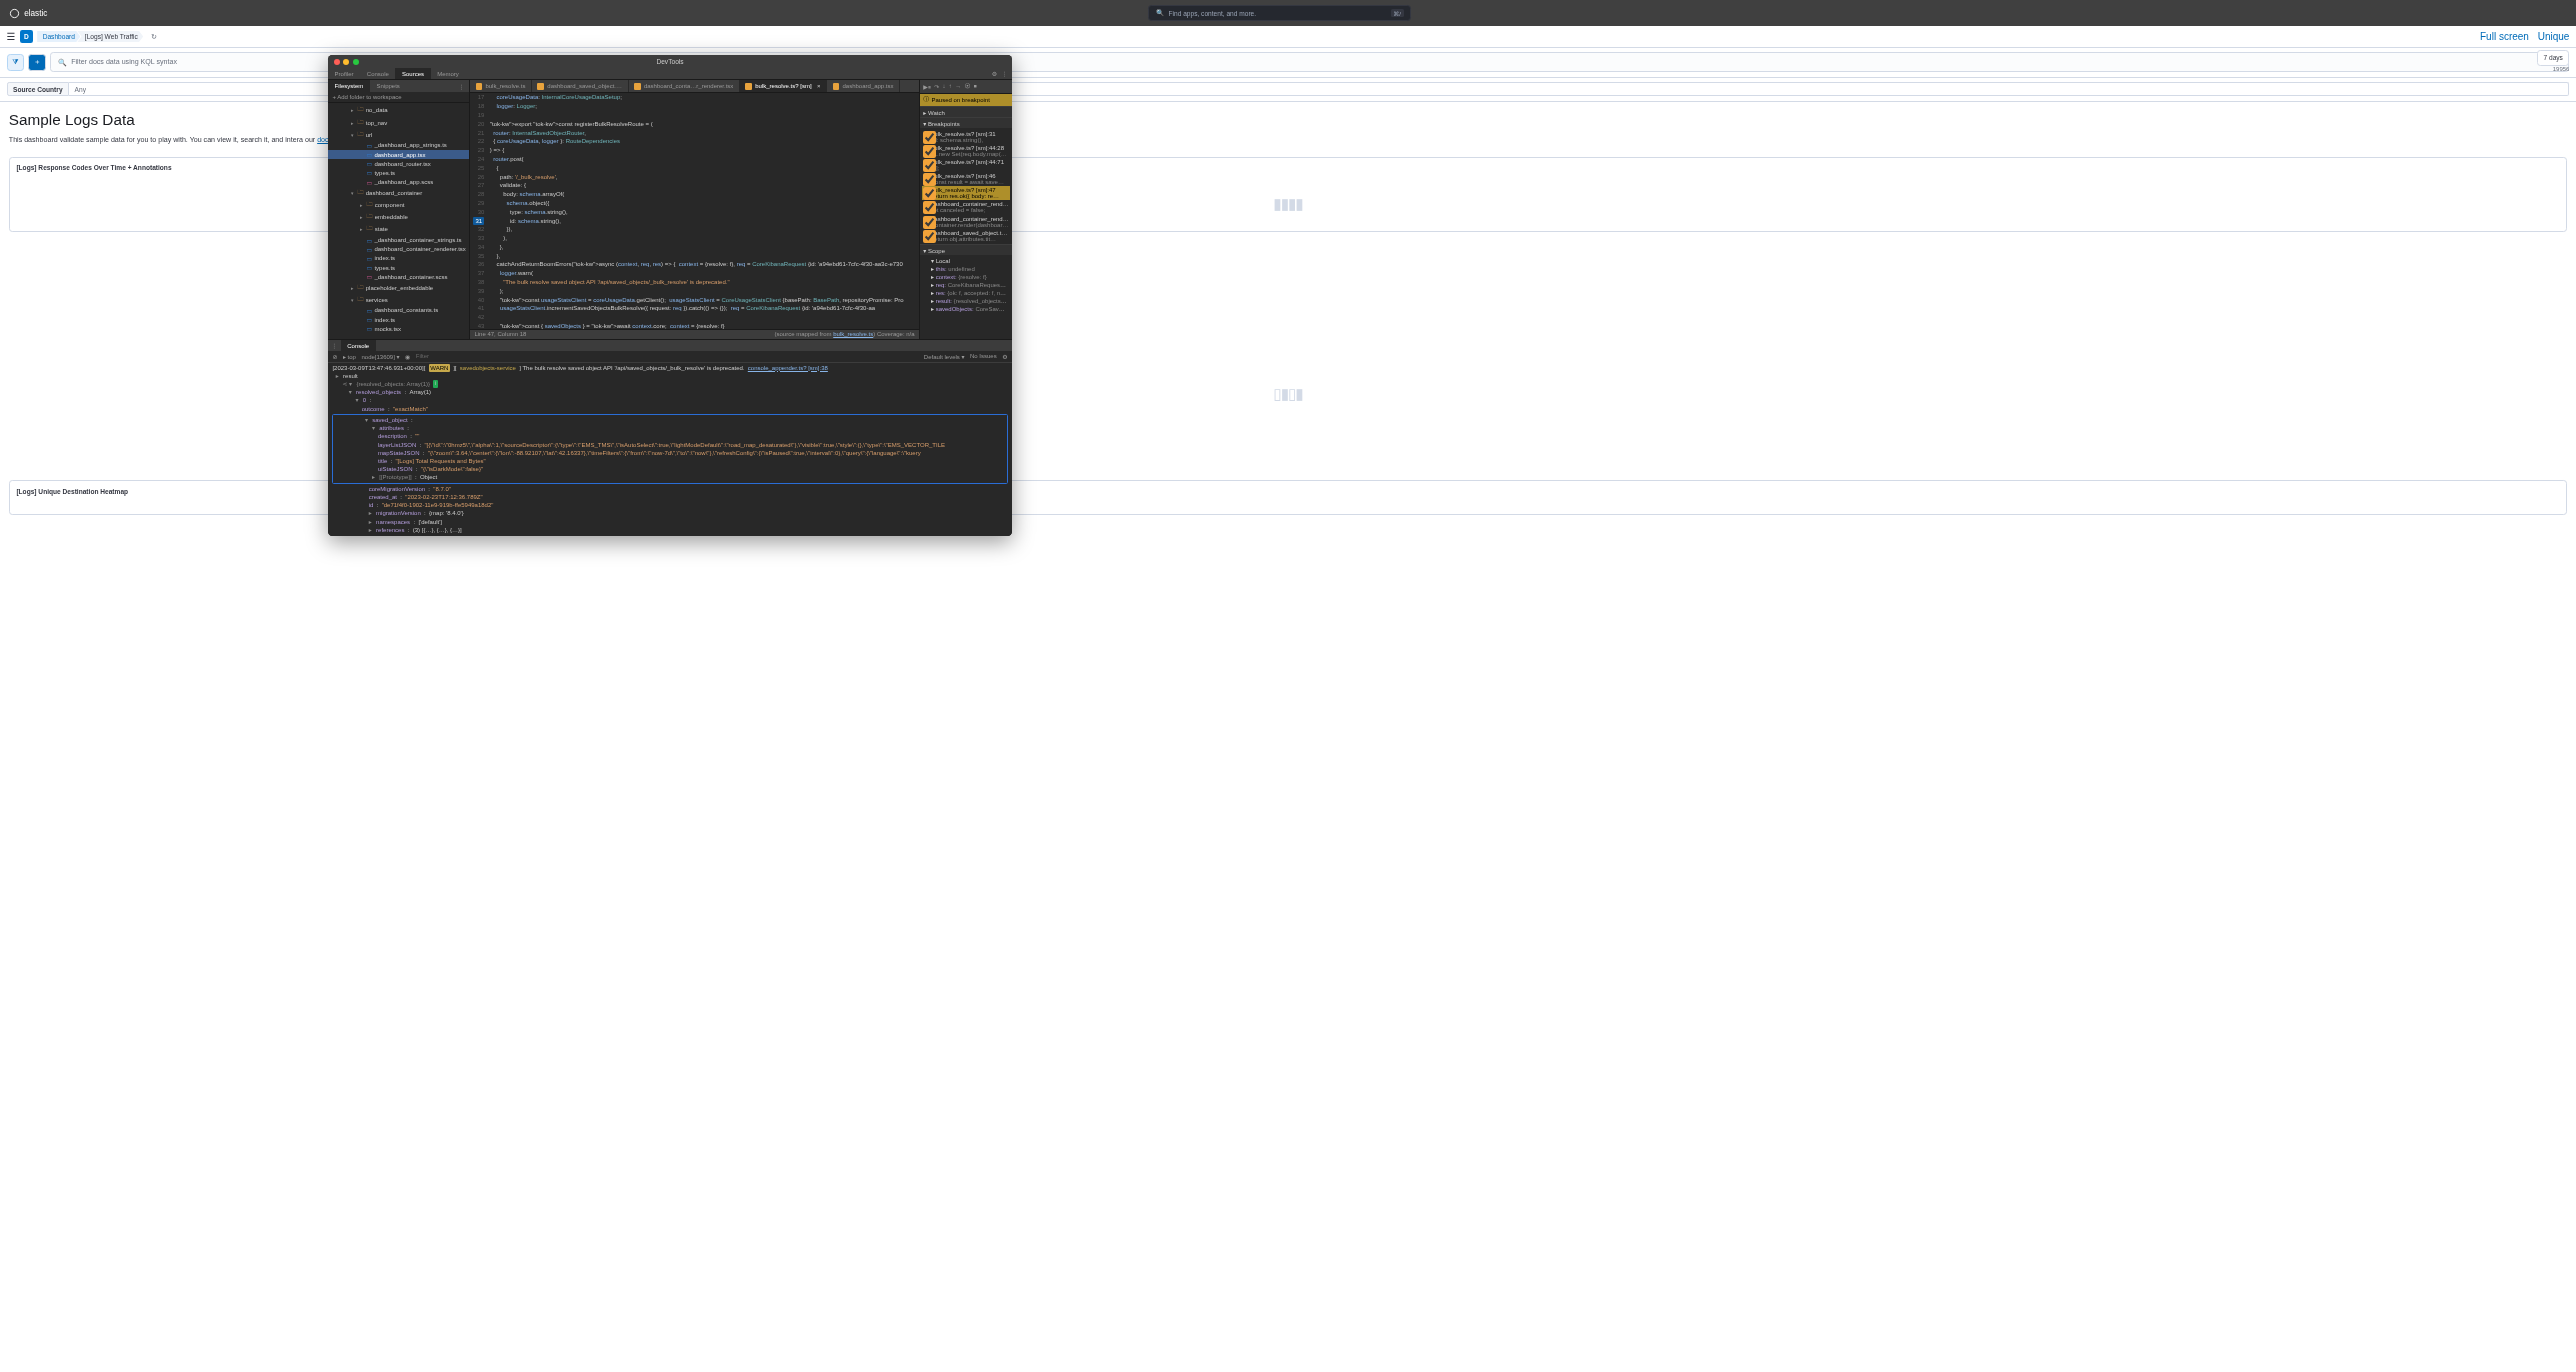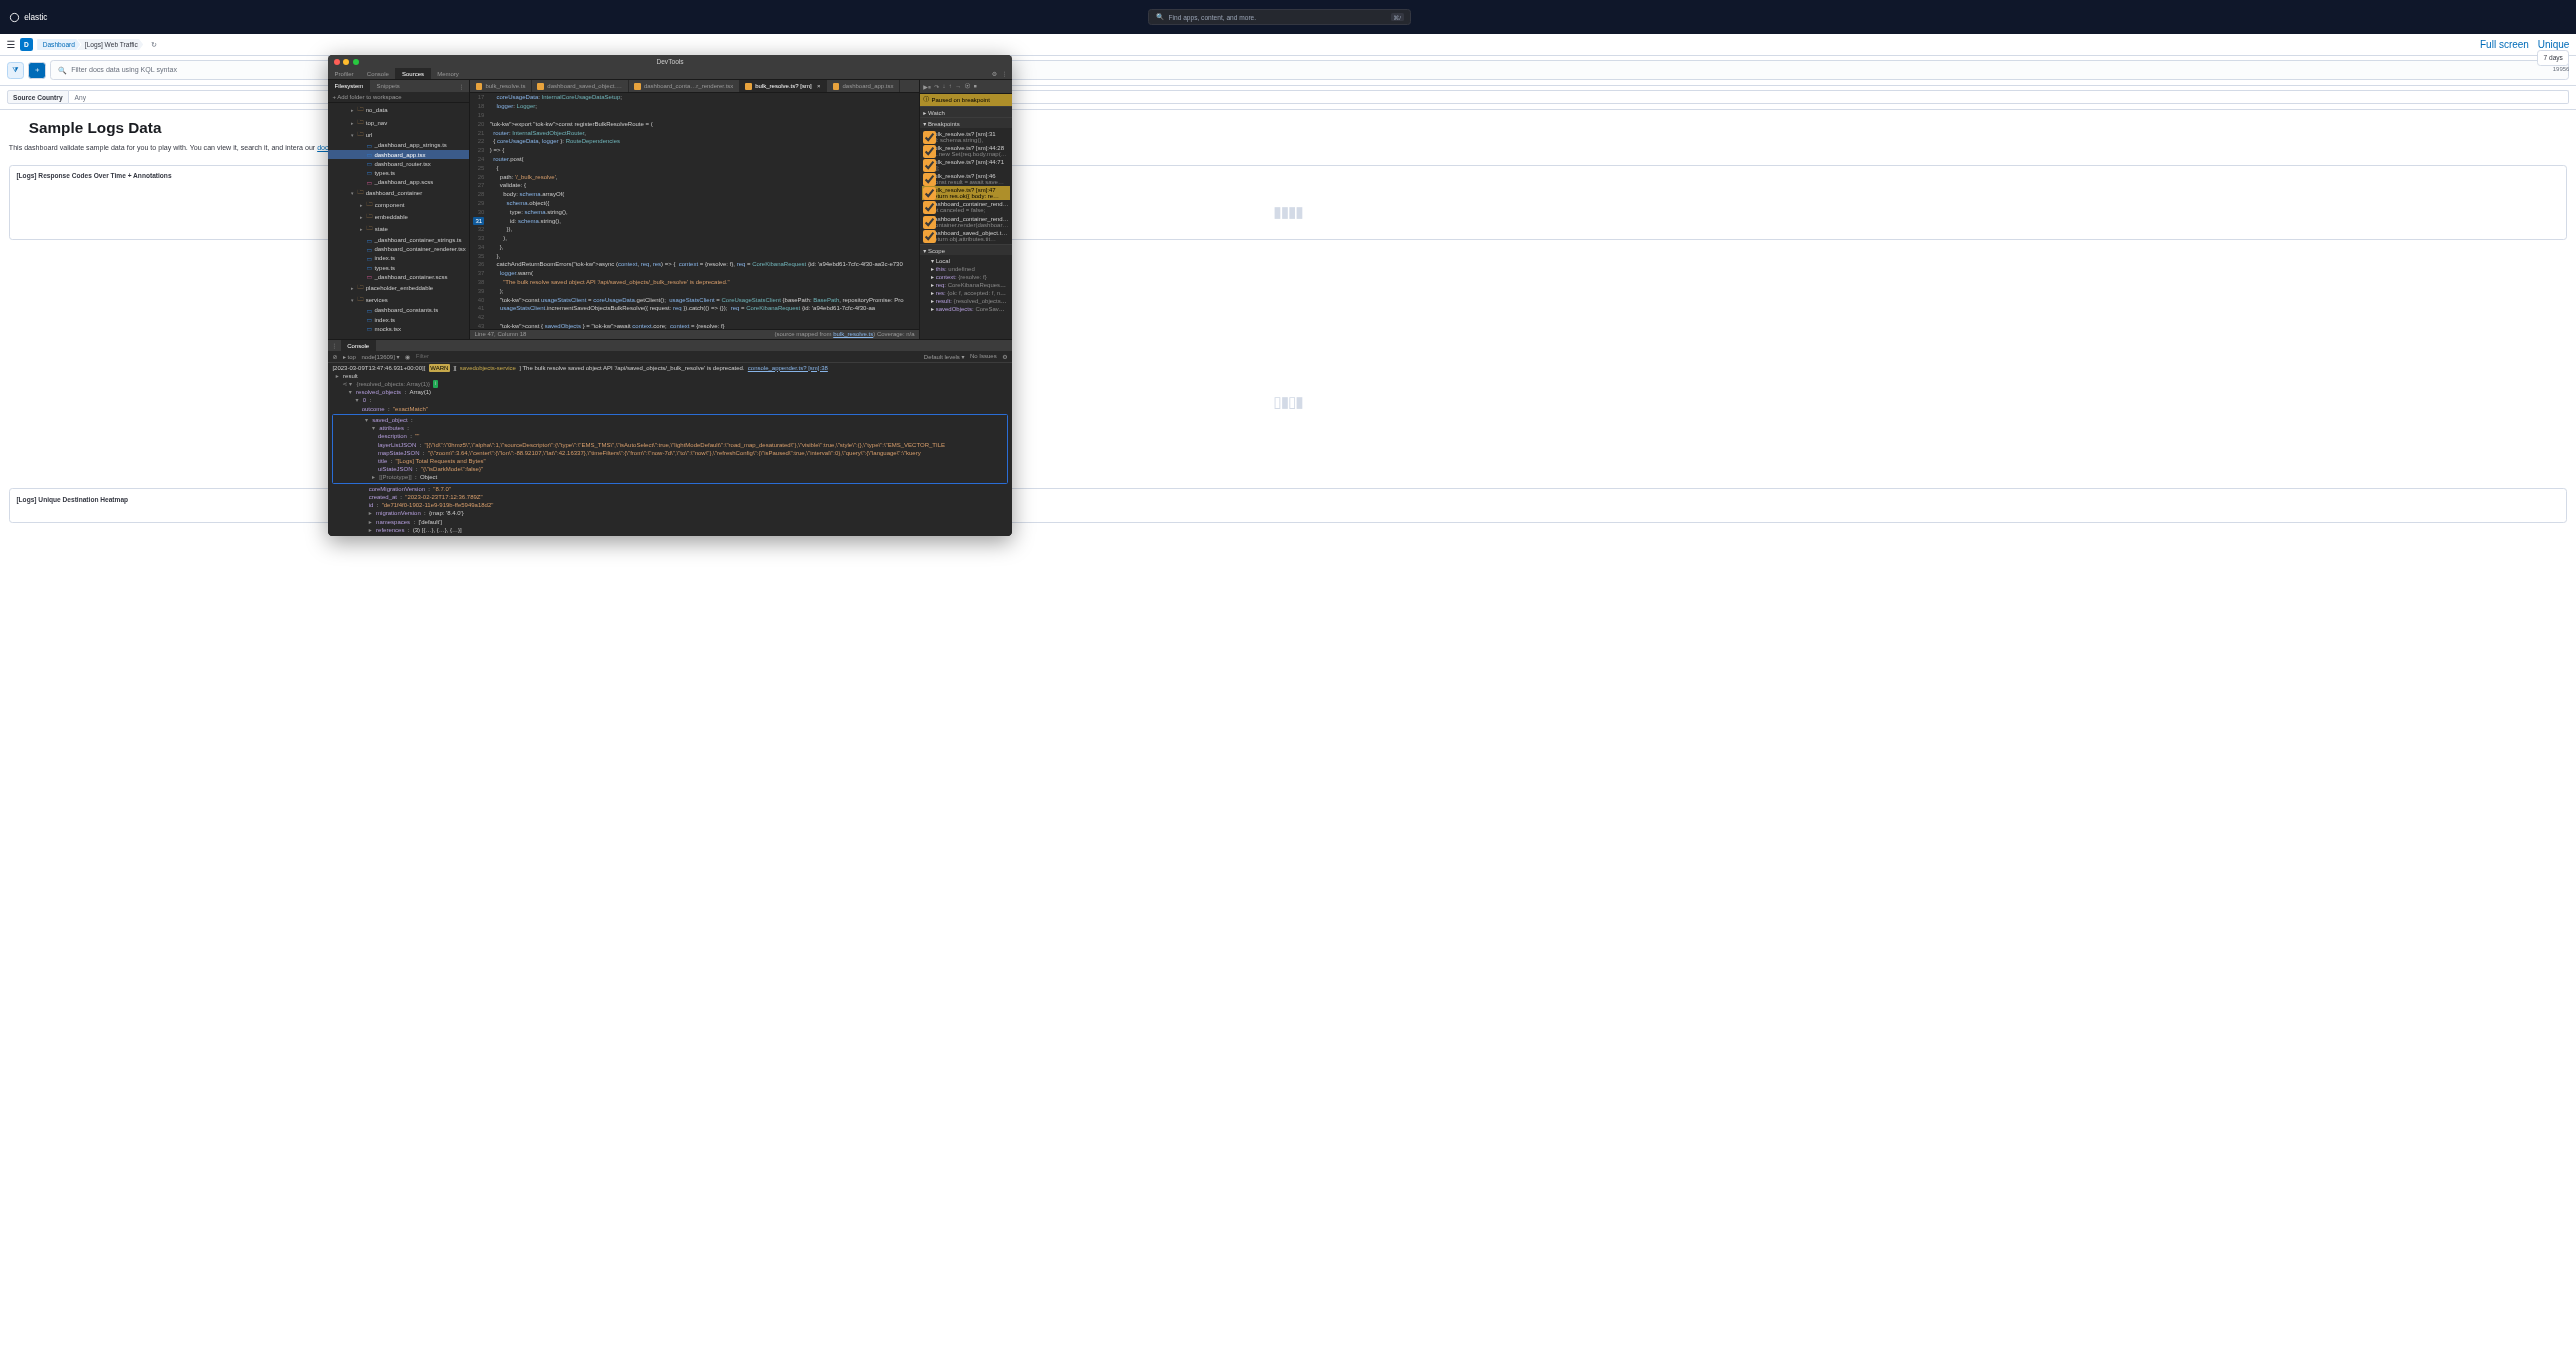--- a/index.html
+++ b/index.html
@@ -1,19 +1,19 @@
 <!DOCTYPE html>
 <html style="font-size:8.8px"><head>
 <meta charset="utf-8">
 <style>
 * { margin: 0; padding: 0; box-sizing: border-box; font-family: -apple-system, BlinkMacSystemFont, "Segoe UI", Helvetica, Arial, sans-serif; }
 body { background: #fff; font-size: 7.1px; overflow: hidden; }
 
 
-.top-header { background: #0f172a; height: 34px; display: flex; align-items: center; padding: 0 8.8px; color: #98a2b3; }
+.top-header { background: #404040; height: 26px; display: flex; align-items: center; padding: 0 8.8px; color: #98a2b3; }
 .elastic-logo { display: flex; align-items: center; gap: 4.4px; color: #fff; font-size: 8.2px; }
 .elastic-logo svg { width: 11px; height: 11px; }
 .global-search { margin-left: auto; margin-right: auto; background: #25282f; border: 0.5px solid #343741; border-radius: 3.3px; padding: 3.3px 6.6px; width: 263px; display: flex; align-items: center; gap: 4.4px; color: #98a2b3; font-size: 6.6px; }
 .kbd { background: #343741; padding: 0.5px 2.7px; border-radius: 1.6px; margin-left: auto; font-size: 6px; }
 .top-header-right { width: 55px; }
 
 
 .sub-header { background: #fff; border-bottom: 0.5px solid #d3dae6; height: 22px; display: flex; align-items: center; padding: 0 6.6px; gap: 4.4px; }
 .hamburger { font-size: 9.8px; cursor: pointer; color: #343741; }
 .space-badge { background: #07c; width: 13px; height: 13px; border-radius: 2.2px; display: flex; align-items: center; justify-content: center; color: #fff; font-weight: 600; font-size: 6.6px; }
@@ -34,21 +34,21 @@
 .time-pill { border: 0.5px solid #d3dae6; border-radius: 3.3px; padding: 3.3px 5.5px; display: flex; align-items: center; gap: 3.3px; font-size: 6.6px; color: #343741; }
 .badge-num { color: #69707d; font-size: 6px; }
 
 
 .filter-row { padding: 4.4px 6.6px; border-bottom: 0.5px solid #d3dae6; display: flex; align-items: center; }
 .filter-label { background: #f5f7fa; border: 0.5px solid #d3dae6; padding: 2.7px 5.5px; border-radius: 2.2px 0 0 2.2px; font-size: 6.6px; color: #343741; font-weight: 600; }
 .filter-value { border: 0.5px solid #d3dae6; border-left: none; padding: 2.7px 5.5px; border-radius: 0 2.2px 2.2px 0; font-size: 6.6px; color: #69707d; flex: 1; }
 
 
 .main { padding: 8.8px; }
-.main h1 { font-size: 15.3px; font-weight: 700; color: #1a1c21; margin-bottom: 6.6px; margin-left: 20px; }
+.main h1 { font-size: 15.3px; font-weight: 400; color: #1a1c21; margin-bottom: 6.6px; }
 .main p { color: #343741; line-height: 1.5; max-width: 328px; }
 .main p a { color: #006bb8; text-decoration: underline; }
 
 .panel { border: 0.5px solid #d3dae6; border-radius: 3.3px; margin-top: 11px; padding: 6.6px; }
 .panel-title { font-size: 6.6px; font-weight: 600; color: #343741; margin-bottom: 13px; }
 .chart-placeholder { color: #d3dae6; font-size: 15.3px; text-align: center; padding: 11px 0; letter-spacing: -1.1px; }
 
 
 .devtools {
   position: fixed;

